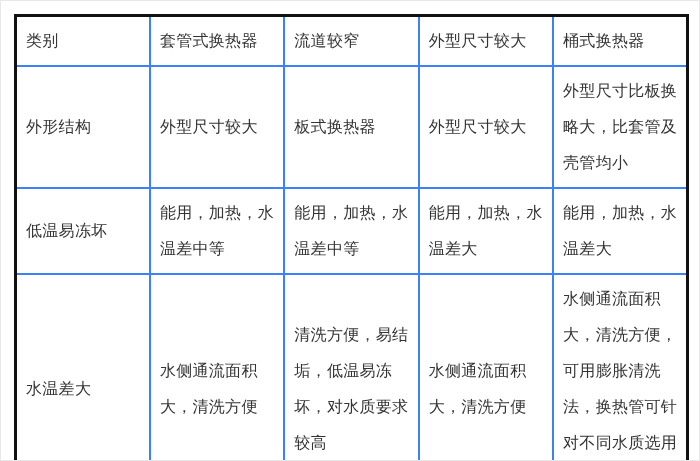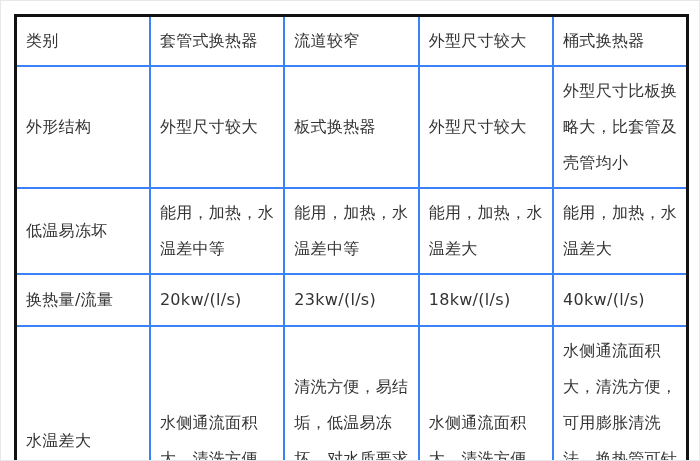--- a/index.html
+++ b/index.html
@@ -71,27 +71,20 @@
         <td>外型尺寸较大</td>
         <td>外型尺寸比板换略大，比套管及壳管均小</td>
       </tr>
       <tr class="r-app">
         <td>低温易冻坏</td>
         <td>能用，加热，水温差中等</td>
         <td>能用，加热，水温差中等</td>
         <td>能用，加热，水温差大</td>
         <td>能用，加热，水温差大</td>
       </tr>
-      <tr class="r-flow">
-        <td>换热量/流量</td>
-        <td>20kw/(l/s)</td>
-        <td>23kw/(l/s)</td>
-        <td>18kw/(l/s)</td>
-        <td>40kw/(l/s)</td>
-      </tr>
       <tr class="r-scale">
         <td>水温差大</td>
         <td>水侧通流面积大，清洗方便</td>
         <td>清洗方便，易结垢，低温易冻坏，对水质要求较高</td>
         <td>水侧通流面积大，清洗方便</td>
         <td>水侧通流面积大，清洗方便，可用膨胀清洗法，换热管可针对不同水质选用对应材质</td>
       </tr>
     </tbody>
   </table>
 </div>

